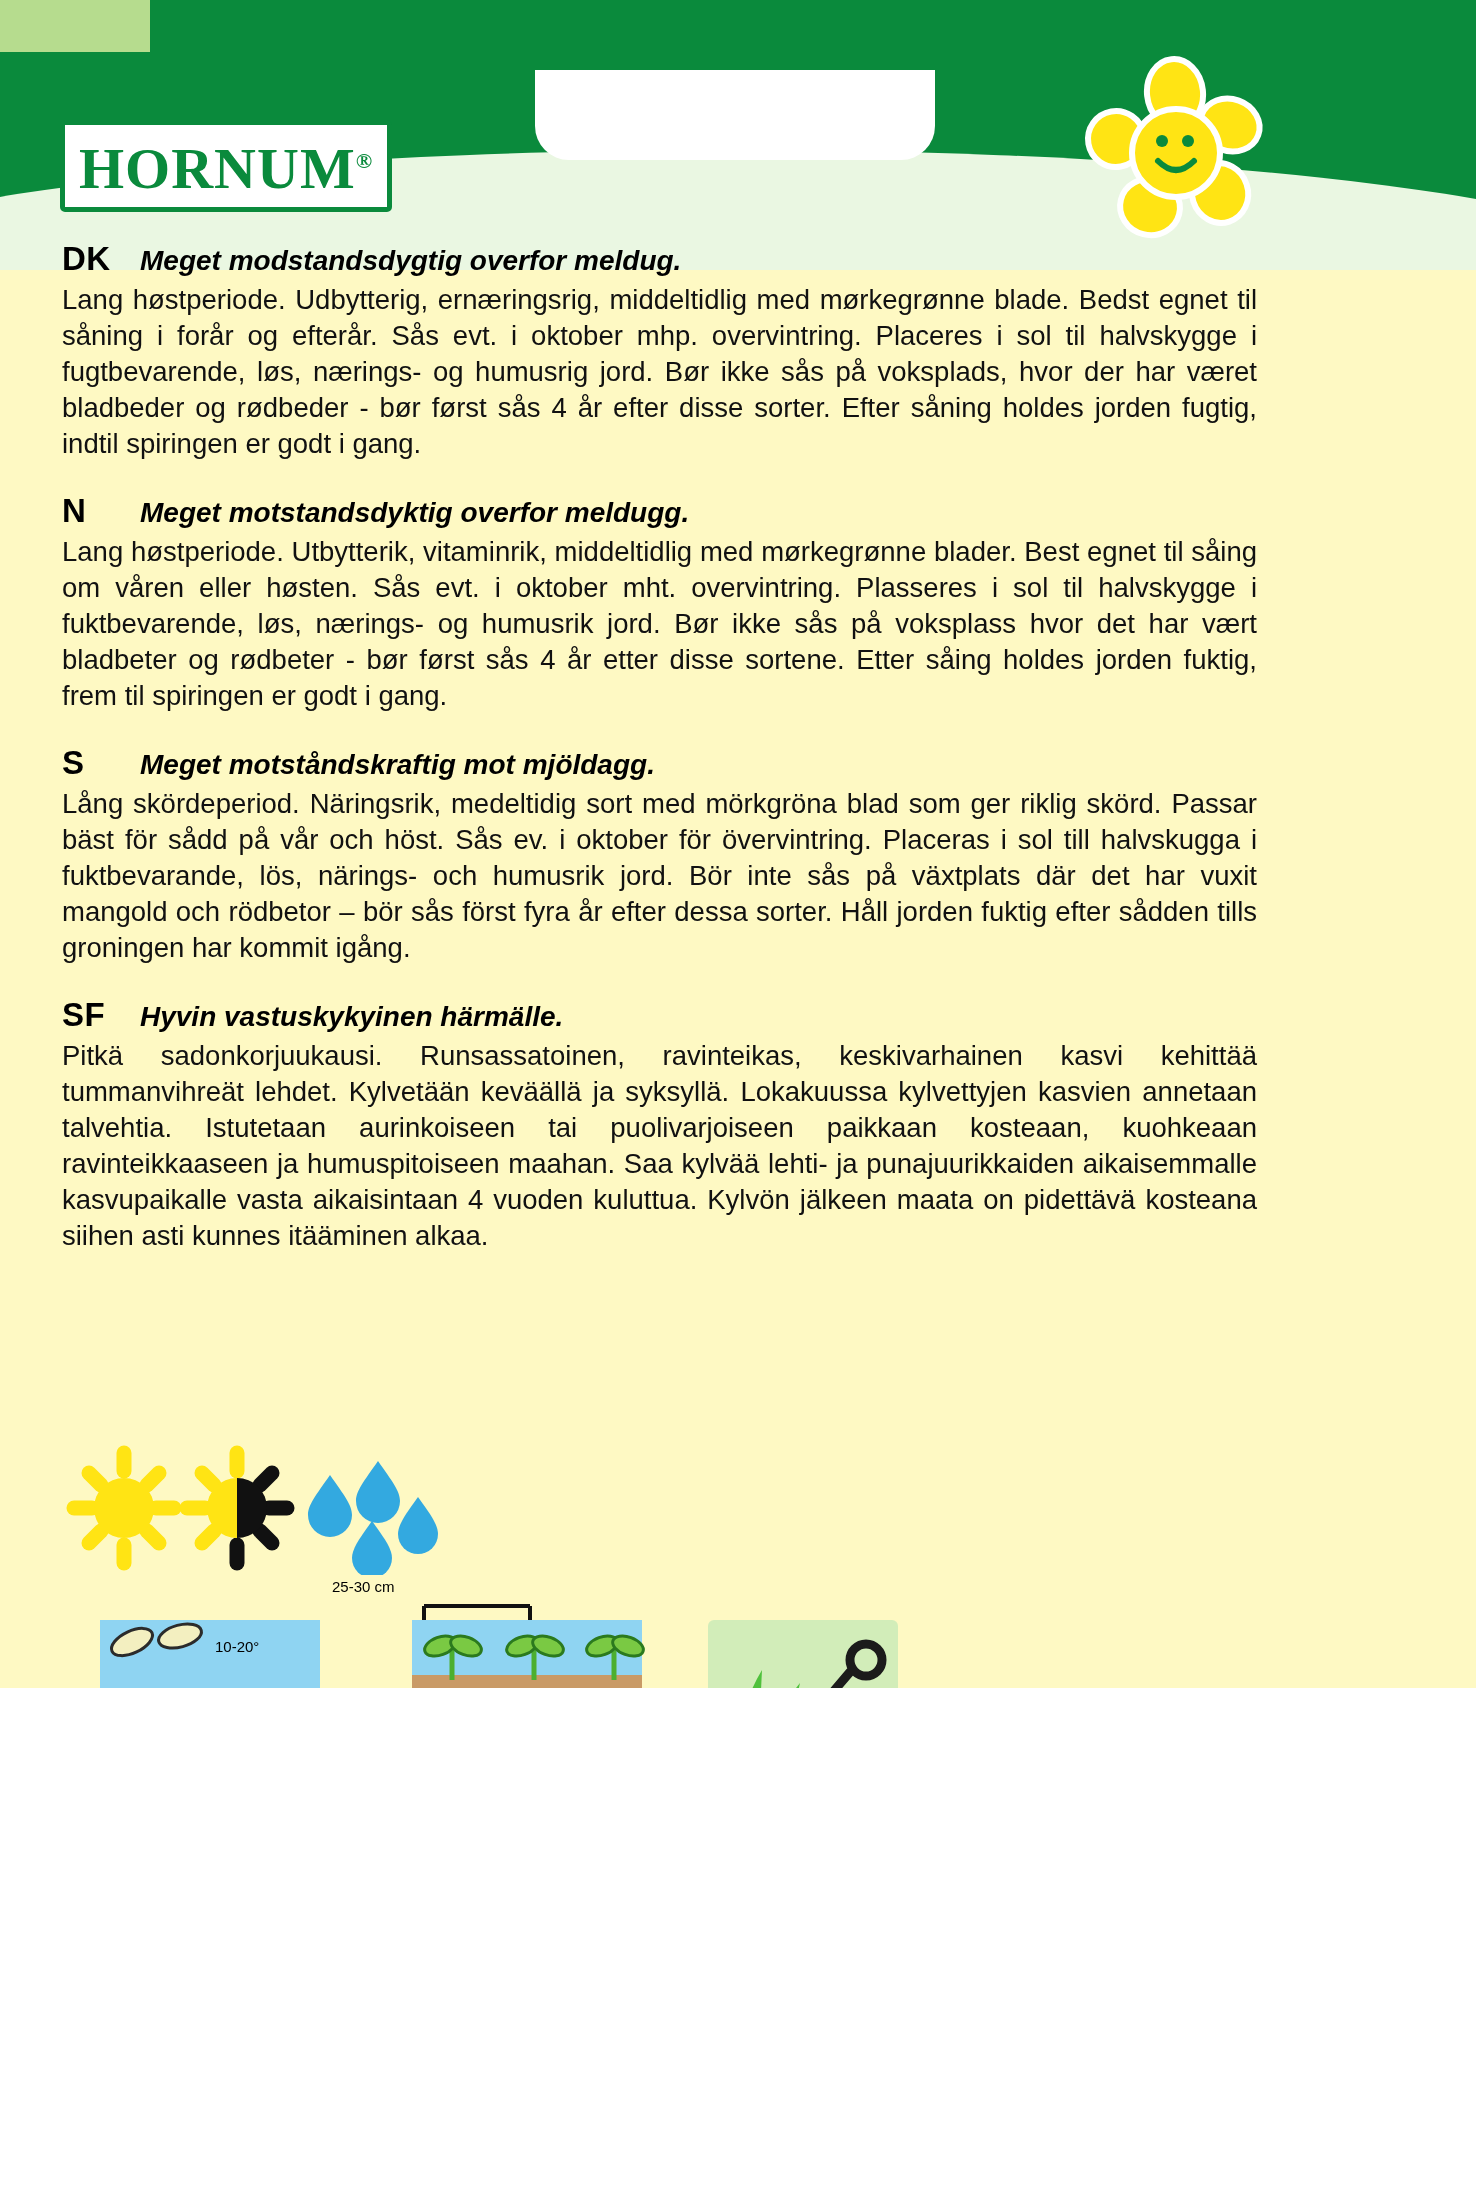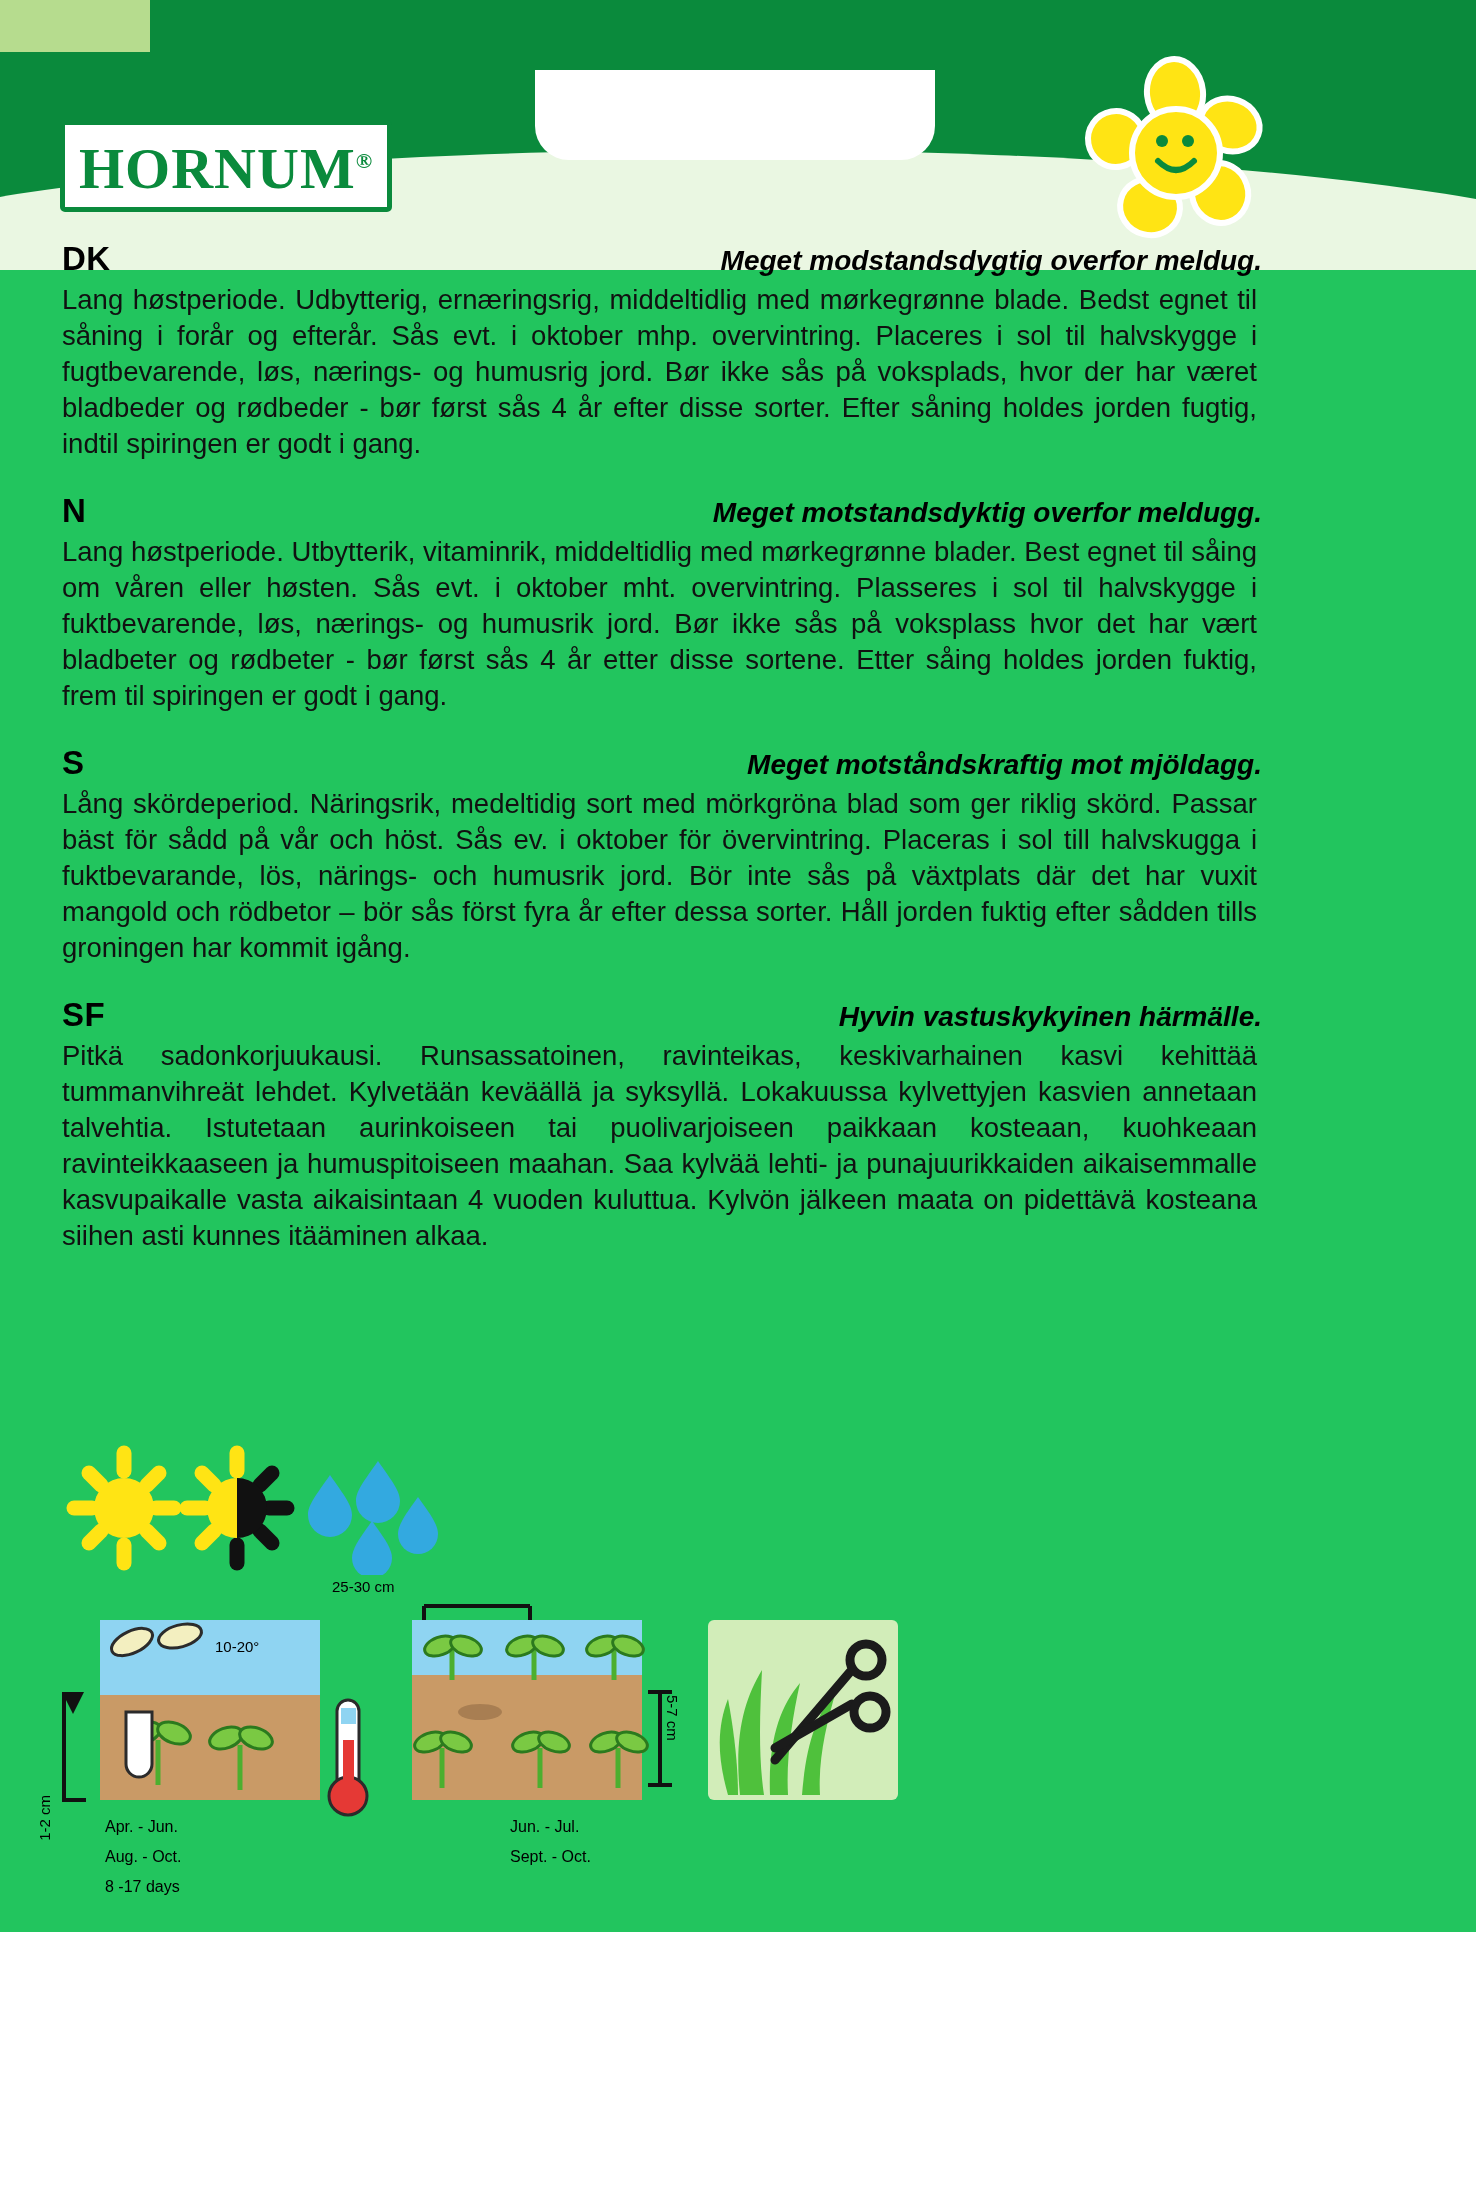--- a/index.html
+++ b/index.html
@@ -9,22 +9,22 @@
   body {
     width: 1476px;
     height: 2200px;
     background: #ffffff;
     font-family: "Liberation Sans", sans-serif;
     overflow: hidden;
   }
   .packet {
     position: relative;
     width: 1476px;
-    height: 1932px;
-    background: #22c55e;
+    height: 1688px;
+    background: #fef9c3;
     overflow: hidden;
     text-decoration: underline;
   }
   
   .top-band {
     position: absolute;
     left: 0;
     top: 0;
     width: 1476px;
     height: 240px;
@@ -94,21 +94,20 @@
     top: 240px;
     width: 1200px;
   }
   .lang-block {
     margin-bottom: 30px;
   }
   .lang-head {
     display: flex;
     align-items: baseline;
     margin-bottom: 4px;
-    justify-content: space-between;
   }
   .lang-code {
     font-weight: bold;
     font-size: 33px;
     color: #000;
     width: 78px;
     flex: 0 0 78px;
     letter-spacing: 0.5px;
   }
   .lang-title {

